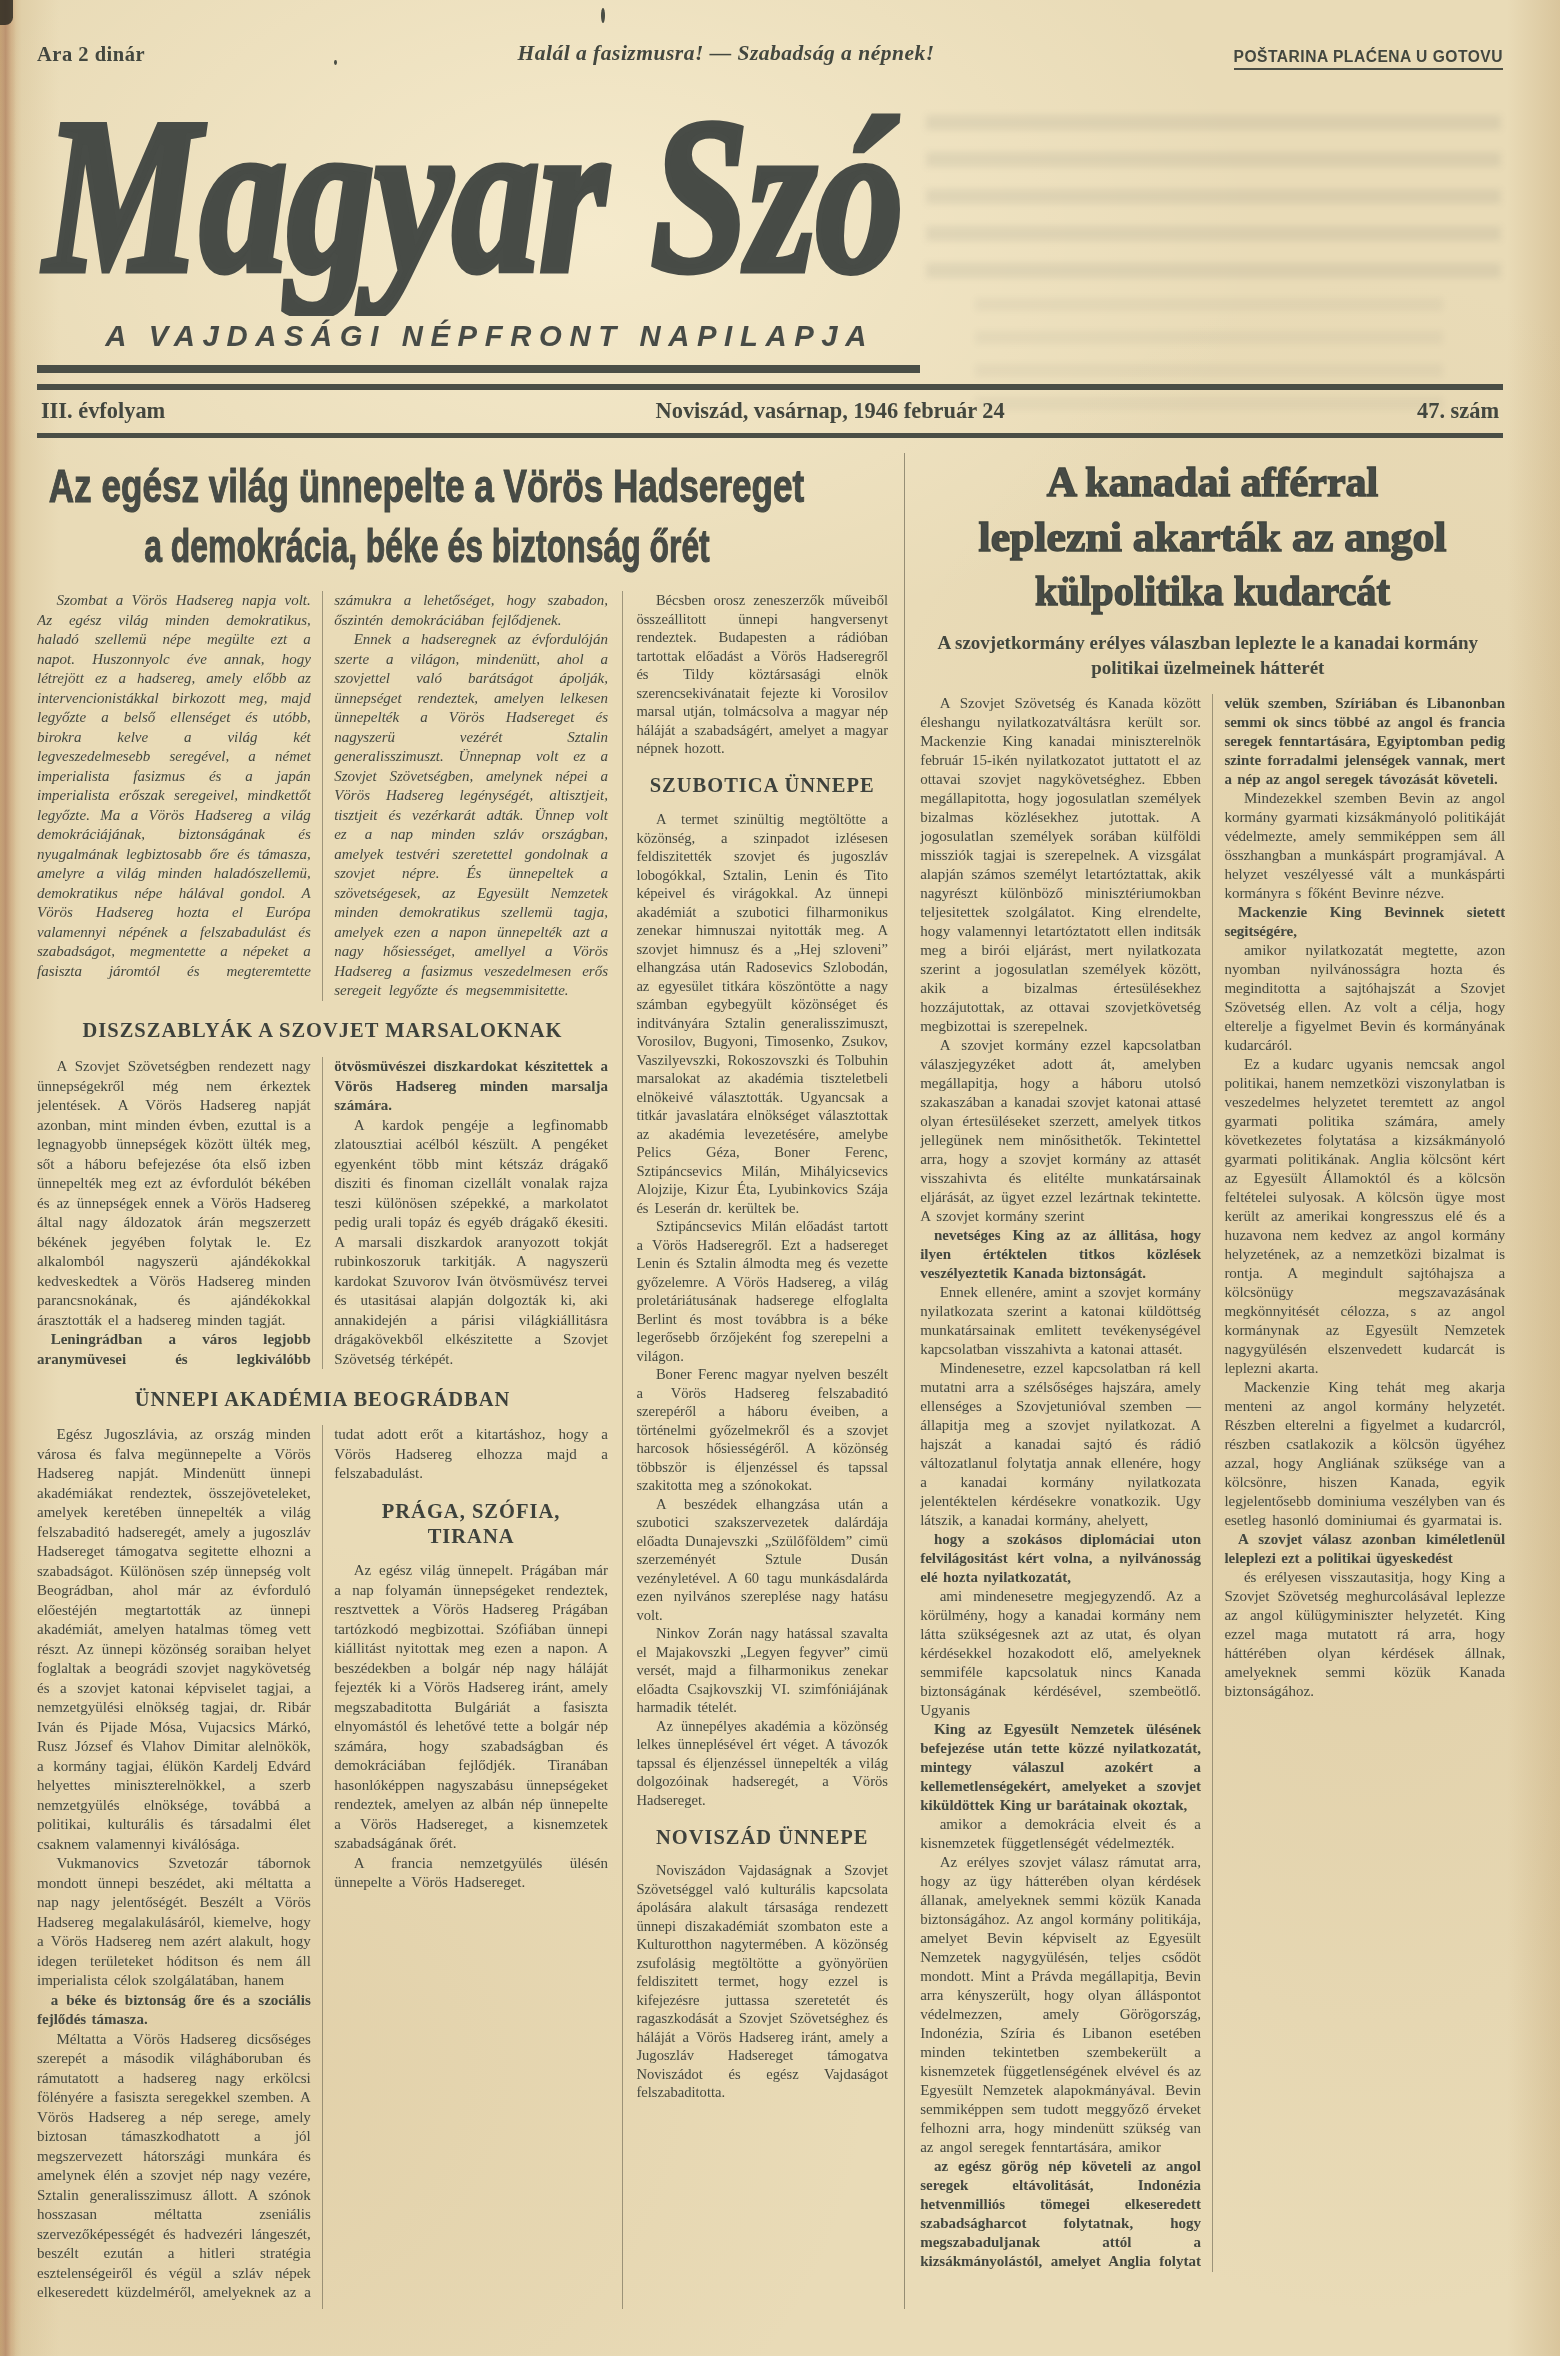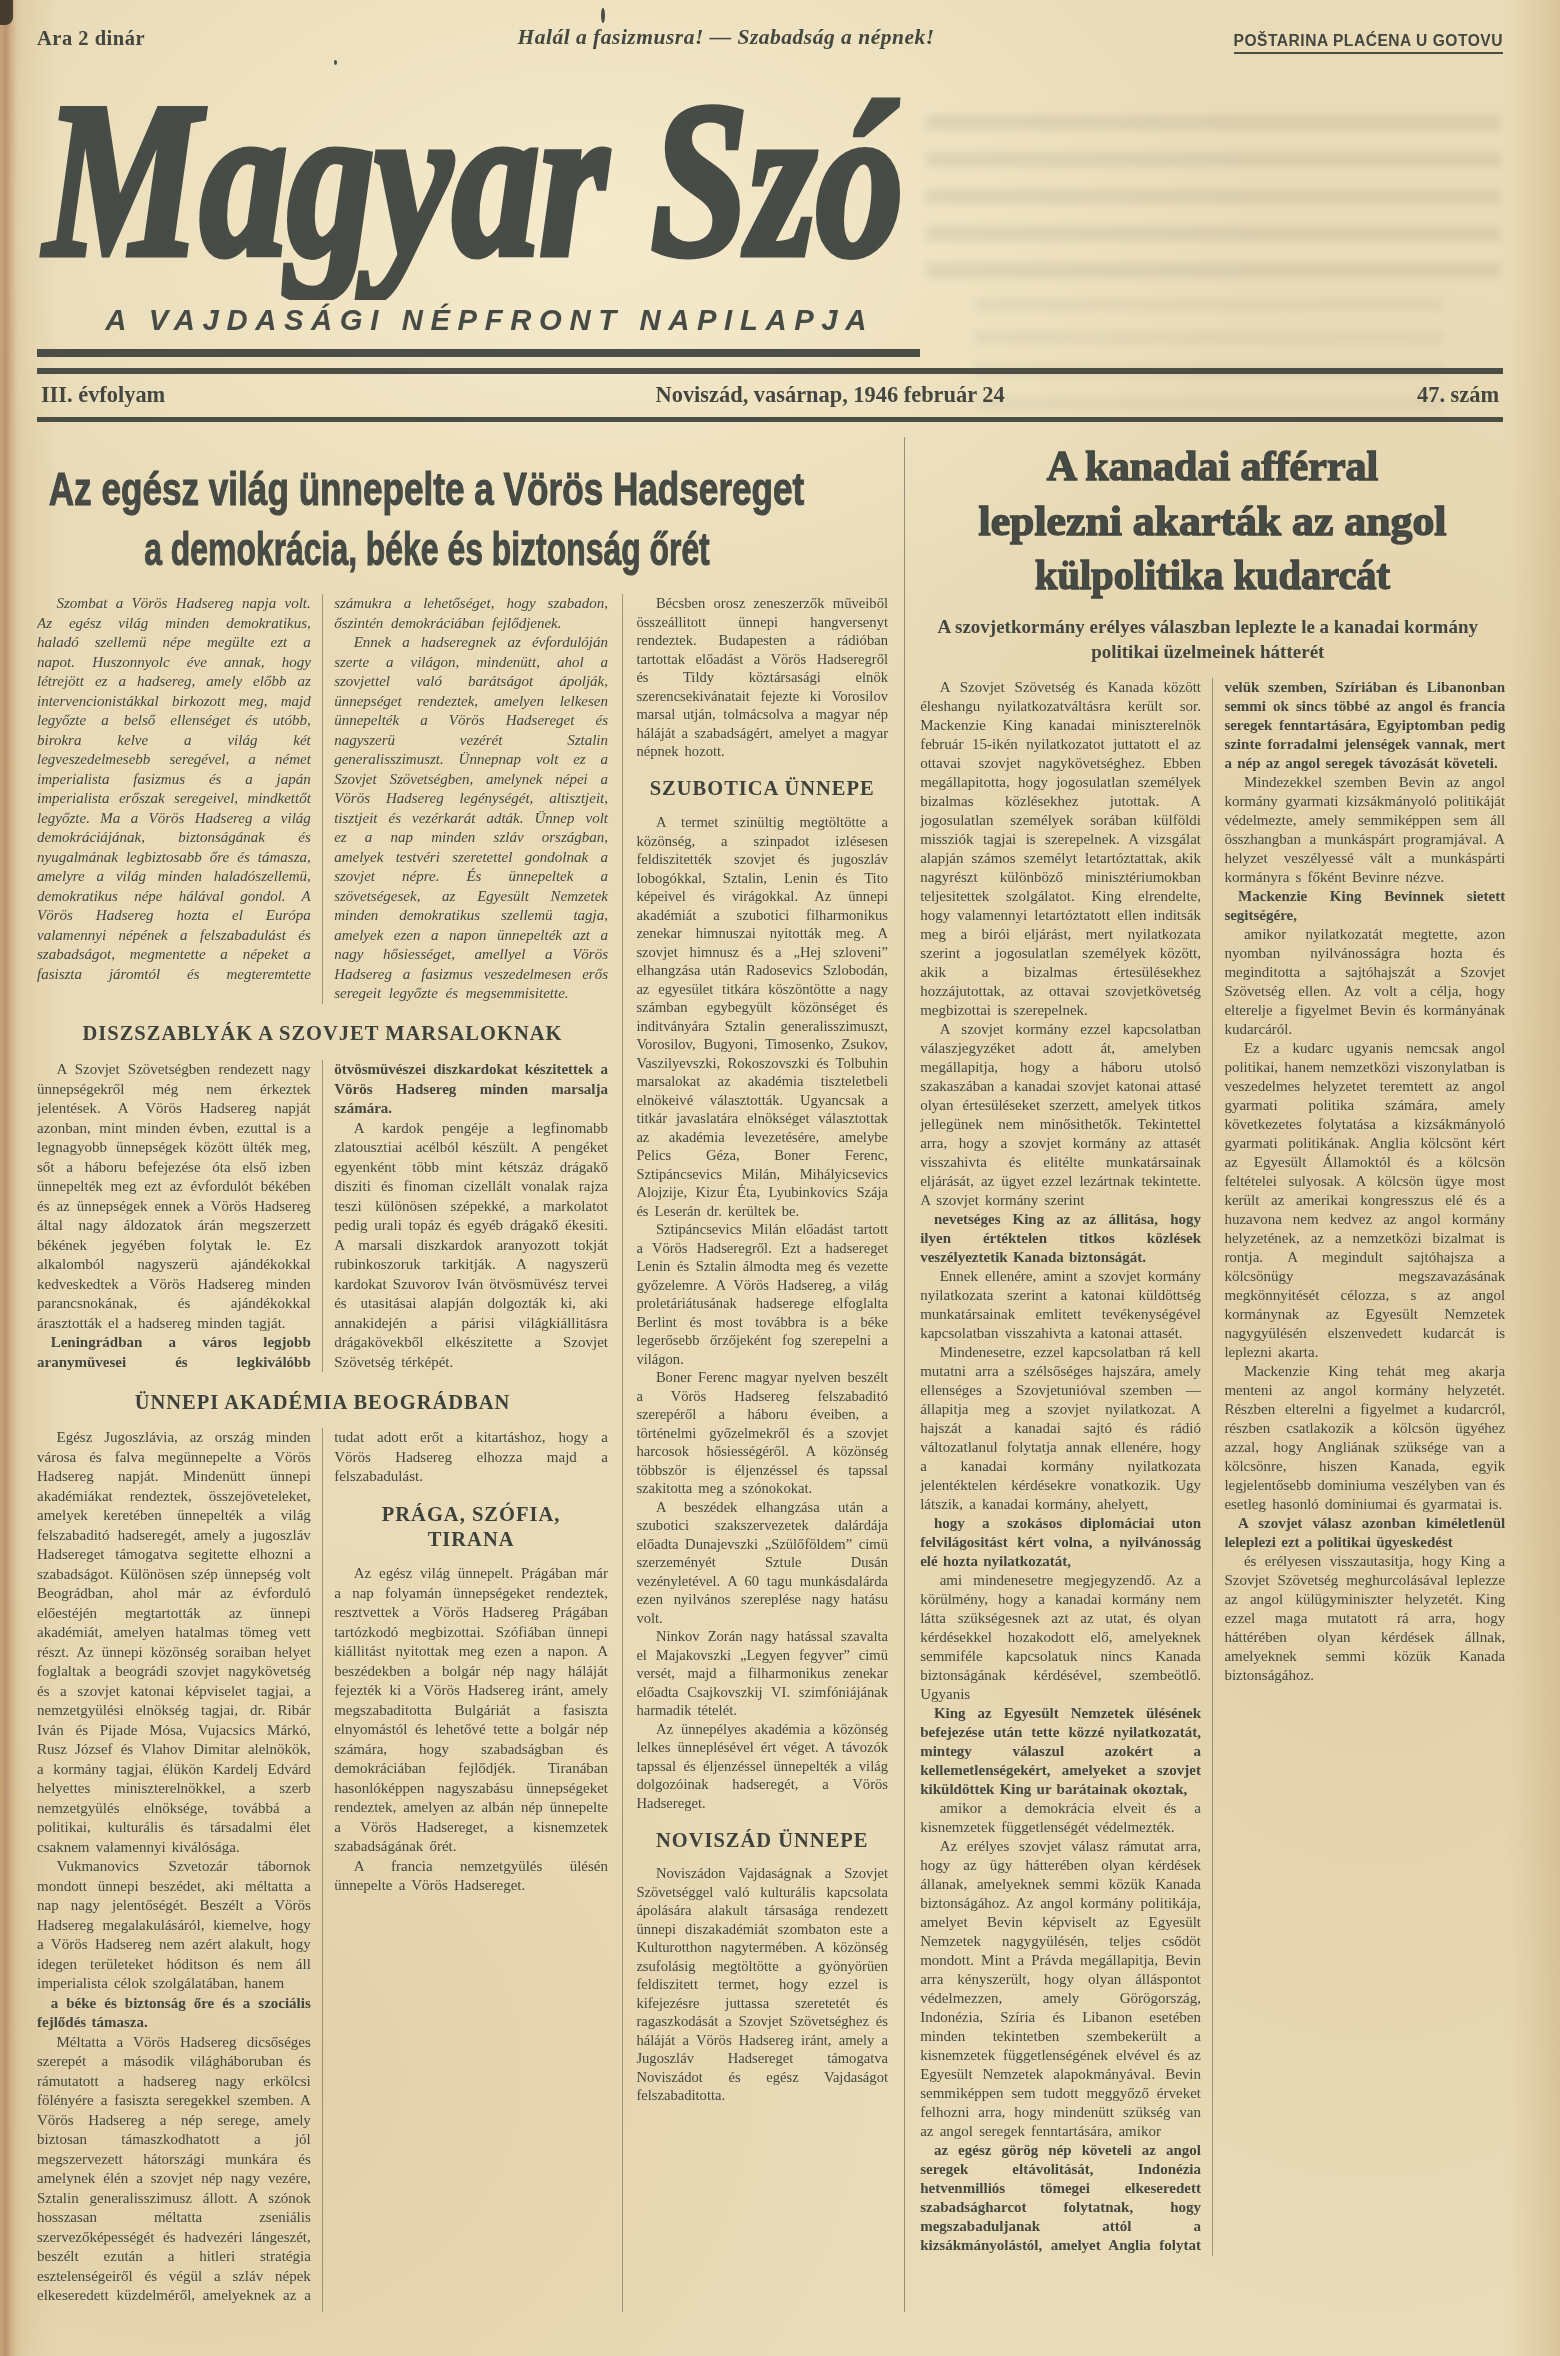--- a/index.html
+++ b/index.html
@@ -20,42 +20,42 @@
   .edge-strip{position:absolute;left:0;top:0;width:15.6px;height:100%;
     background:linear-gradient(90deg,#a2735422,#b98f6d 35%,#cfae86cc 70%,transparent);opacity:.9;}
   .corner-mark{position:absolute;left:0;top:0;width:12.7px;height:25px;background:#2e2a22;border-radius:0 0 7.8px 0;opacity:.85;}
   .speck{position:absolute;background:#4a4e45;border-radius:50%;}
   .ghost{position:absolute;right:59px;top:93px;width:575px;height:185px;
     background:repeating-linear-gradient(0deg, rgba(96,100,92,.30) 0 14.6px, transparent 14.6px 37px);
     filter:blur(3.9px);opacity:.35;}
   .ghost2{position:absolute;right:117px;top:293px;width:468px;height:117px;
     background:repeating-linear-gradient(0deg, rgba(96,100,92,.22) 0 12.7px, transparent 12.7px 33px);
     filter:blur(3.9px);opacity:.3;}
-  .inner{position:relative;padding:25px 57px 0 37px;}
+  .inner{position:relative;padding:41px 57px 0 37px;}
 
   
   .topbar{display:flex;align-items:flex-end;font-weight:bold;}
   .price{width:24%;font-size:20.5px;letter-spacing:0.5px;}
   .slogan{width:46%;text-align:center;font-style:italic;font-size:21.5px;letter-spacing:0.5px;}
   .postage{width:30%;text-align:right;font-size:15.6px;font-family:"Liberation Sans",sans-serif;
     letter-spacing:0.5px;}
   .postage span{border-bottom:2.9px solid #4a4e46;padding-bottom:2.9px;}
 
   
   .masthead{margin-top:3.9px;font-style:italic;}
   .subtitle-svg{display:block;margin-top:-5.9px;}
   .subtitle-rule{width:883px;height:7.8px;background:#4a4e46;margin-top:7.8px;}
   .dateline{margin-top:11.7px;border-top:6.8px solid #4a4e46;border-bottom:5.9px solid #4a4e46;
     display:flex;justify-content:space-between;align-items:center;
     font-weight:bold;font-size:22.4px;padding:7.8px 3.9px 8.8px 3.9px;gap:16px;}
   .dateline .mid{transform:translateX(39px);}
 
   
   .content{display:flex;margin-top:15.6px;}
-  .left-zone{width:851px;flex:0 0 auto;margin-top:19px;}
+  .left-zone{width:851px;flex:0 0 auto;}
   .right-zone{flex:1 1 auto;margin-left:15.6px;border-left:1px solid rgba(80,76,60,.55);padding-left:15.6px;}
 
   .lead-headline{margin:2px 0 9.8px 0;}
   .left-cols{display:flex;height:1718px;overflow:hidden;}
   .lead-flow{width:571px;flex:0 0 auto;height:100%;
     column-count:2;column-gap:23.4px;column-fill:auto;
     column-rule:1px solid rgba(80,76,60,.5);
     font-size:15px;line-height:19.5px;text-align:justify;}
   .mid-col{flex:1 1 auto;margin-left:13.7px;border-left:1px solid rgba(80,76,60,.5);
     padding-left:13.7px;height:100%;overflow:hidden;

